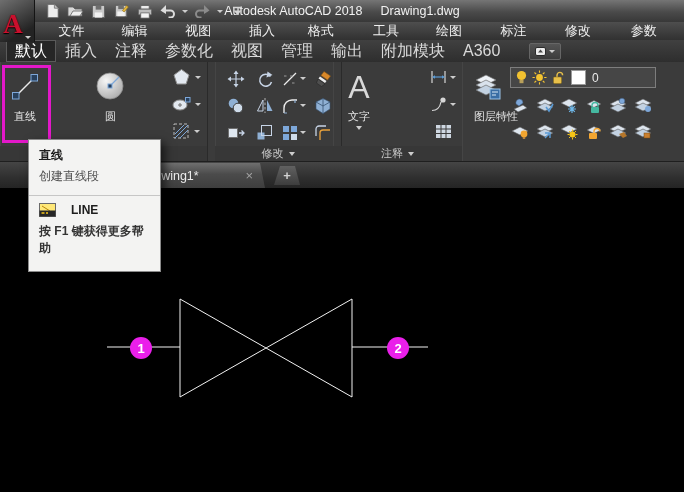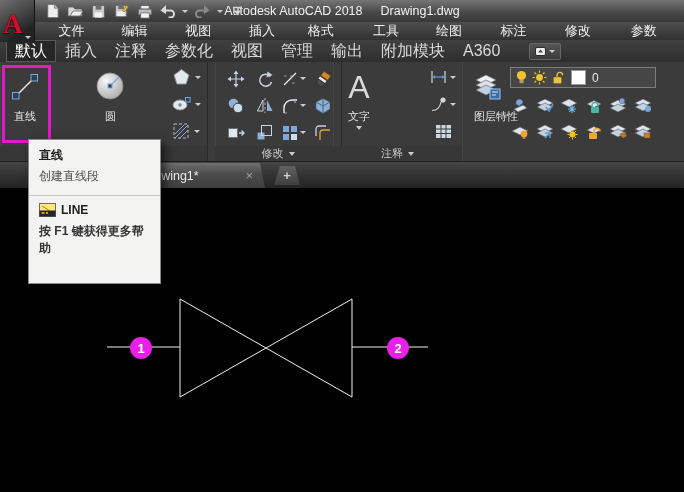--- a/index.html
+++ b/index.html
@@ -49,22 +49,22 @@
   .combo-zero{color:#eaeaea;font-size:12px;margin-left:1px;}
   .layer-grid{position:absolute;left:46px;top:30px;display:grid;grid-template-columns:repeat(6,24.5px);grid-auto-rows:26px;}
   .two-line{width:26px;text-align:center;word-break:break-all;}
   
   .hl{position:absolute;left:2px;top:65px;width:43px;height:72px;border:3px solid #e318c9;z-index:55;}
   .tooltip{position:absolute;left:28px;top:139px;width:131px;background:#f3f3f2;border:1px solid #8a8a8a;
     box-shadow:4px 4px 9px rgba(0,0,0,.6);z-index:60;font-size:12px;color:#4d4d4d;}
   .tt-title{font-weight:bold;color:#1d1d1d;padding:7px 10px 2px;}
   .tt-desc{padding:2px 10px 10px;}
   .tt-sep{border-top:1px solid #c6c6c6;}
-  .tt-cmd{display:flex;align-items:center;gap:5px;padding:7px 10px 3px;font-weight:bold;color:#1d1d1d;}
-  .tt-help{padding:3px 10px 26px;font-weight:bold;color:#333;}
+  .tt-cmd{display:flex;align-items:center;gap:15px;padding:7px 10px 3px;font-weight:bold;color:#1d1d1d;}
+  .tt-help{padding:3px 10px 14px;font-weight:bold;color:#333;}
   
   .filetabs{position:absolute;top:162px;left:0;right:0;height:26px;
     background:linear-gradient(#454545,#2f2f2f 60%,#242424);}
   .dwg-tab{position:absolute;left:115px;top:1px;width:150px;height:25px;
     clip-path:polygon(13px 0,calc(100% - 5px) 0,100% 100%,0 100%);
     background:linear-gradient(#6f6f6f,#4b4b4b 45%,#3e3e3e);display:flex;align-items:center;
     padding:0 12px 0 26px;box-sizing:border-box;color:#ececec;font-size:12.5px;}
   .tab-close{margin-left:auto;color:#a2a2a2;font-size:13px;line-height:1;}
   .newtab{position:absolute;left:274px;top:4px;width:26px;height:19px;
     clip-path:polygon(6px 0,21px 0,100% 100%,0 100%);

